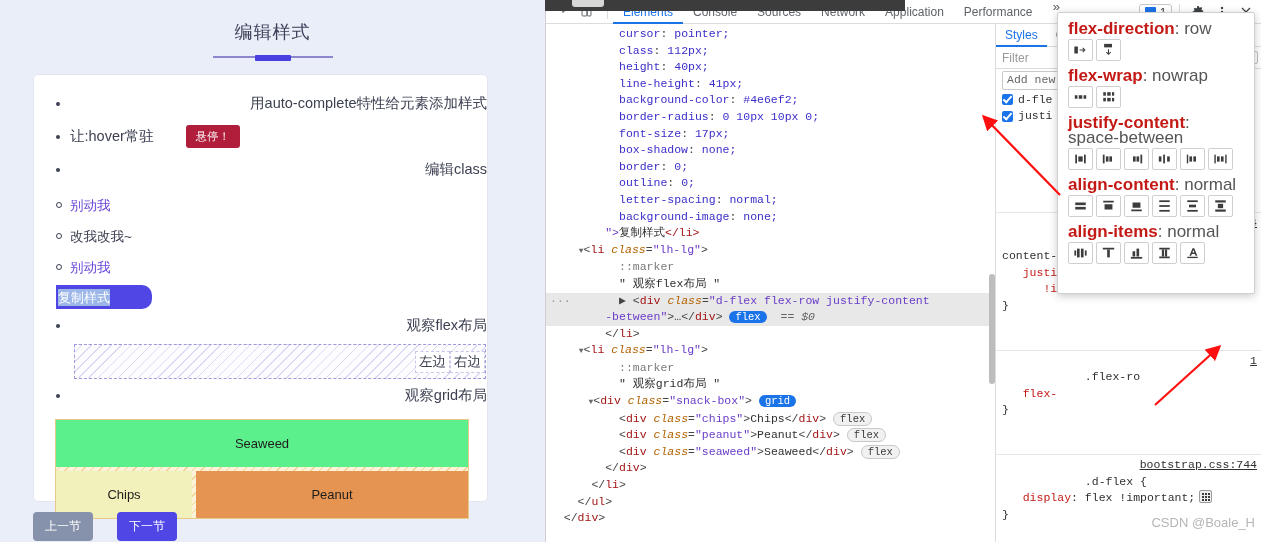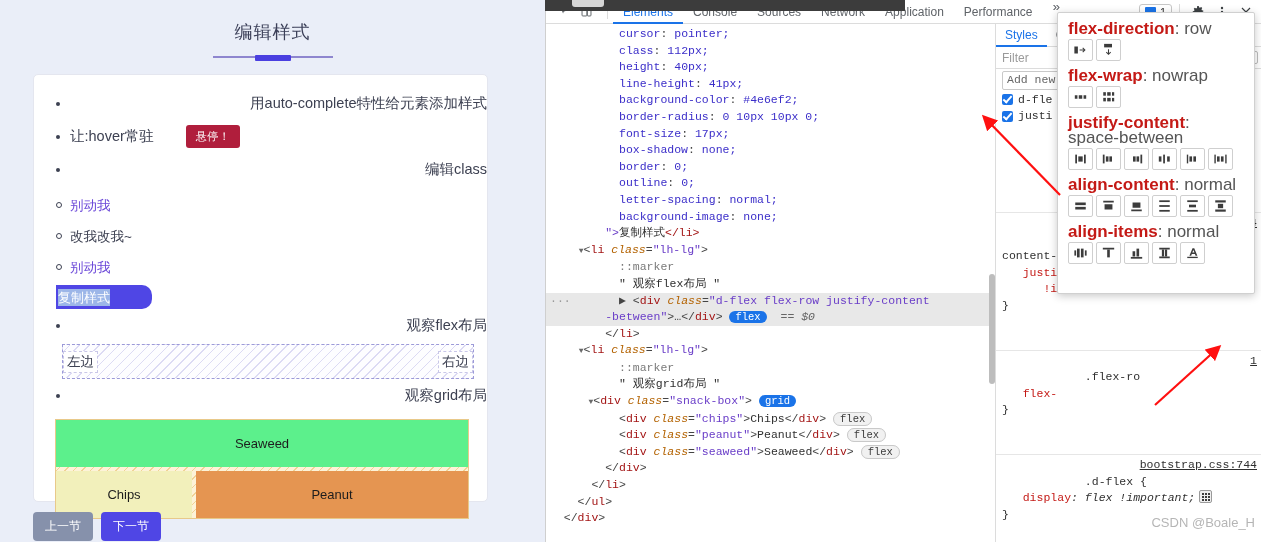--- a/index.html
+++ b/index.html
@@ -56,23 +56,23 @@
   .copy-btn {
     display:inline-block; width:96px; height:24px; line-height:24px;
     background:#4f46e5; color:#fff; border:0; border-radius:0 10px 10px 0;
     font-size:13px; text-align:left; padding-left:2px; cursor:pointer;
     margin:2px 0 0 22px; font-family:"Liberation Sans", sans-serif;
   }
   .copy-btn .sel { background:#9cb6e8; color:#fff; padding:1px 0; }
 
   
   .flex-demo {
-    margin:2px 0 0 28px; width:412px; height:35px;
+    margin:2px 0 0 40px; width:412px; height:35px;
     border:1px dashed #9c9ad8; display:flex;
-    justify-content:space-between; align-items:center;
+    justify-content:flex-end; align-items:center;
     background-color:#fdfdff;
     background-image:repeating-linear-gradient(-45deg,
        rgba(150,145,220,.32) 0 1px, transparent 1px 7px);
     font-size:13.5px; color:#3d4152;
   }
   .flex-demo span { background:#fff; border:1px dashed #c9c7e8; padding:1px 3px; }
 
   
   .grid-demo {
     margin:10px 0 0 22px; width:412px; height:98px;
@@ -81,21 +81,21 @@
     background-color:#fdf3d8;
     background-image:repeating-linear-gradient(-45deg,
        rgba(224,170,70,.45) 0 1px, transparent 1px 6px);
     font-size:13px; color:#1d1d1d;
   }
   .cell { display:flex; align-items:center; justify-content:center; }
   .cell-seaweed { grid-column:1 / span 2; grid-row:1; background:#5cf08c; }
   .cell-chips   { grid-column:1; grid-row:2; background:#f2f0bb; }
   .cell-peanut  { grid-column:2; grid-row:2; background:#e59551; }
 
-  .page-foot { position:absolute; left:33px; top:512px; display:flex; gap:8px; }
+  .page-foot { position:absolute; left:33px; top:512px; display:flex; gap:24px; }
   .btn-nav {
     border:0; border-radius:4px; color:#fff; font-size:12px;
     padding:6px 12px; cursor:pointer; font-family:"Liberation Sans", sans-serif;
   }
   .btn-prev { background:#8691ab; }
   .btn-next { background:#4f46e5; }
 
   
   .devtools {
     width:716px; height:542px; background:#fff; position:relative;
@@ -190,21 +190,21 @@
   .cbx::after {
     content:""; position:absolute; left:3px; top:0px; width:3px; height:7px;
     border:solid #fff; border-width:0 2px 2px 0; transform:rotate(42deg);
   }
   .src-link {
     position:absolute; right:4px; top:2px; color:#303030;
     text-decoration:underline; font-size:11.5px;
   }
   .st-sel { color:#303030; }
   .st-prop { color:#c41a16; }
-  .st-pval { color:#303030;font-style:italic; }
+  .st-pval { color:#303030; }
   .grid-badge {
     display:inline-block; width:13px; height:13px; vertical-align:-2px;
     border:1px solid #9a9a9a; border-radius:2px; background:#efefef;
     position:relative; margin-left:4px;
   }
   .grid-badge::before{
     content:""; position:absolute; left:2px; top:2px; width:8px; height:8px;
     background:
       linear-gradient(#3c3c3c,#3c3c3c) 0 0/2px 2px no-repeat,
       linear-gradient(#3c3c3c,#3c3c3c) 3px 0/2px 2px no-repeat,

